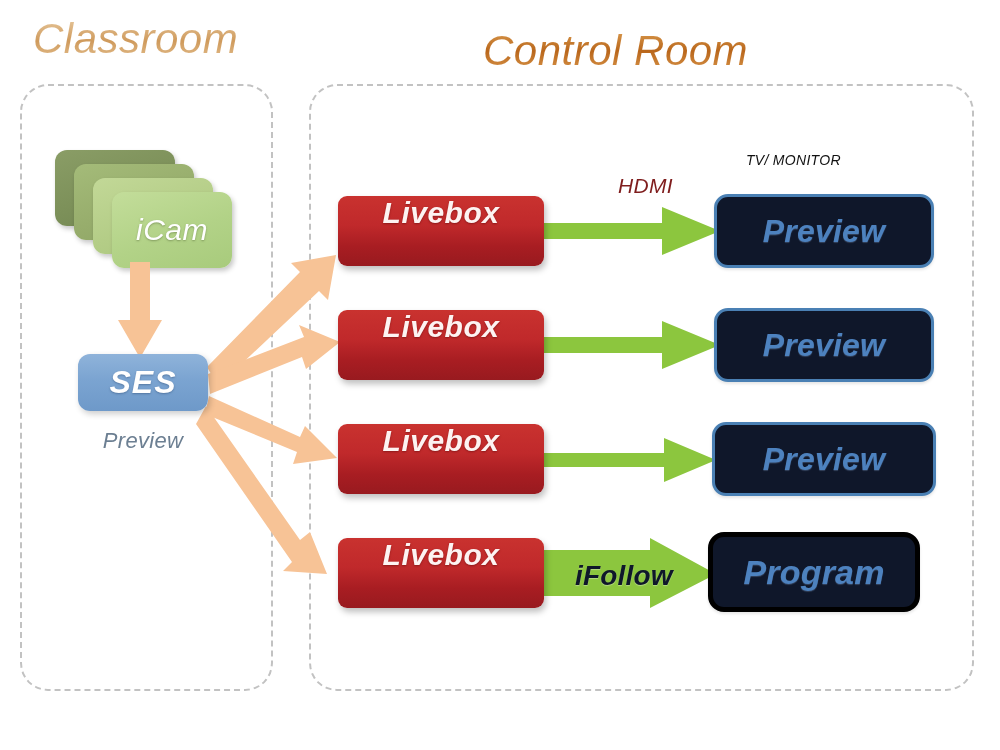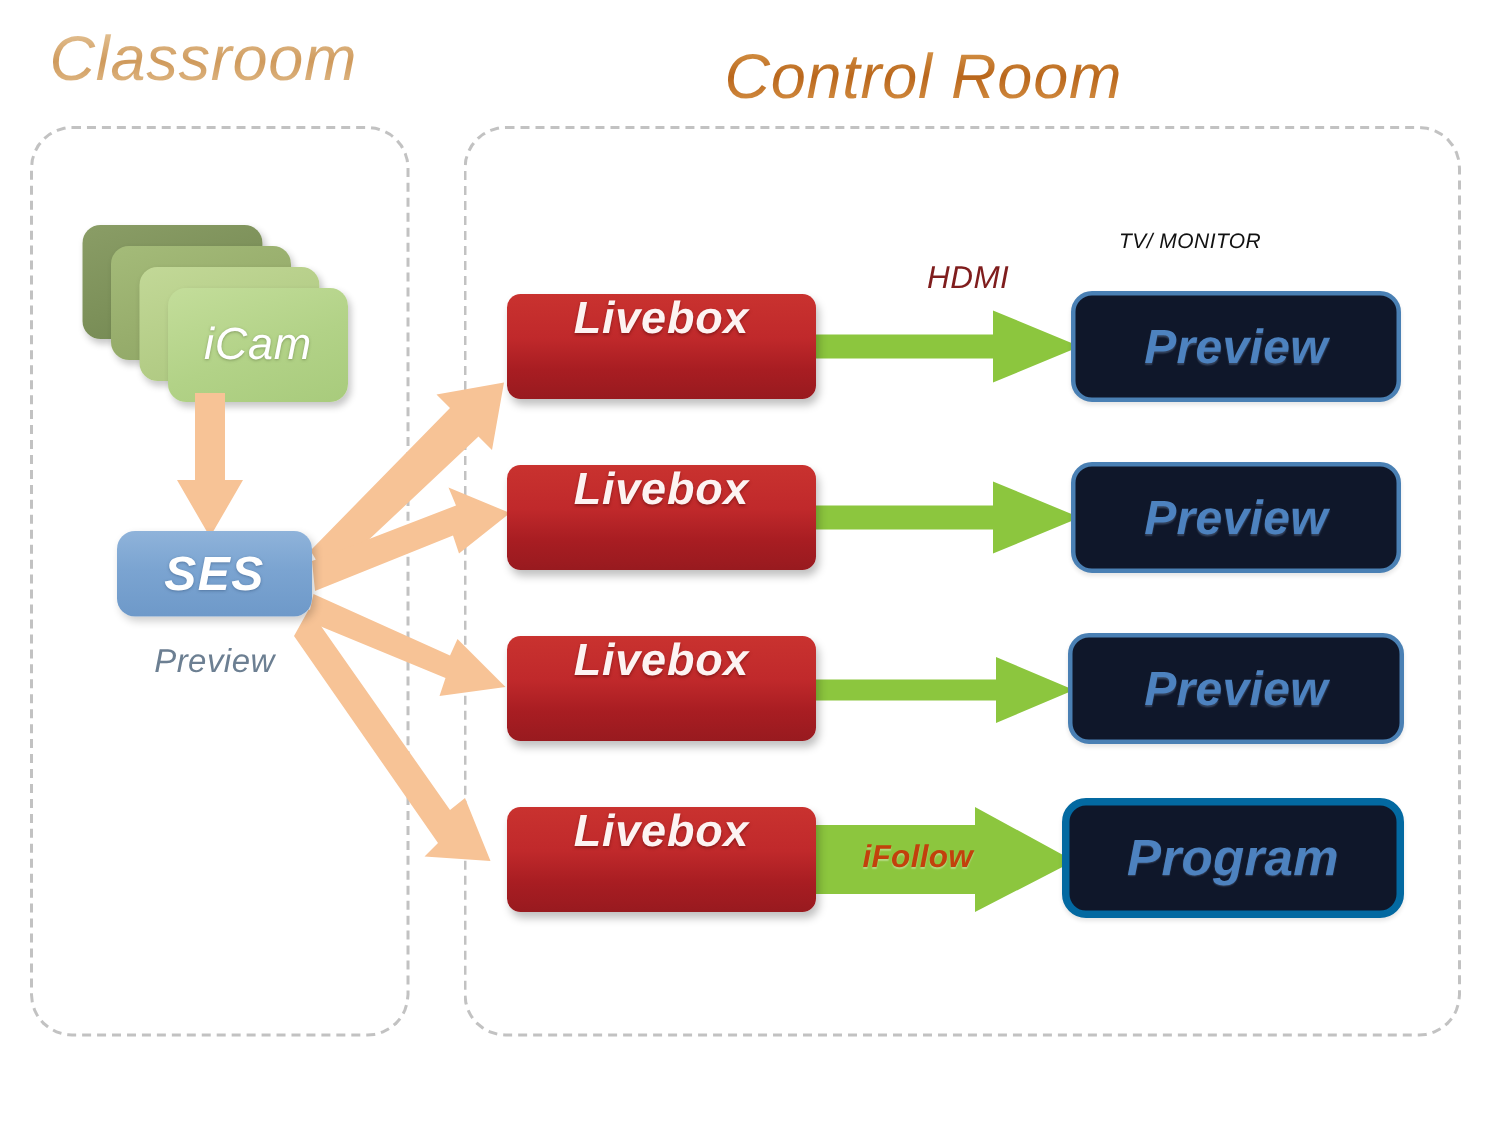--- a/index.html
+++ b/index.html
@@ -177,22 +177,22 @@
     border-radius: 14px;
     box-sizing: border-box;
     display: flex; align-items: center; justify-content: center;
     z-index: 2;
     box-shadow: 0 2px 3px rgba(0,0,0,0.10);
   }
   #monitor-1 { left: 714px; top: 4px; width: 220px; height: 74px; }
   #monitor-2 { left: 714px; top: 4px; width: 220px; height: 74px; }
   #monitor-3 { left: 712px; top: 4px; width: 224px; height: 74px; }
   #monitor-4 {
-    left: 708px; top: 0px; width: 228px; height: 80px;
-    border: 5px solid #0369a1; border-radius: 16px;
+    left: 708px; top: 0px; width: 212px; height: 80px;
+    border: 5px solid #000000; border-radius: 16px;
   }
   .monitor-label {
     color: #4d82bf;
     font-size: 32px;
     font-weight: 700;
     letter-spacing: 0.2px;
     text-shadow: 0 1px 1px rgba(120,150,190,0.35);
   }
   #monitor-label-4 { font-size: 34px; }
 
@@ -208,23 +208,23 @@
   #label-tvmonitor {
     position: absolute;
     left: 746px; top: 152px;
     font-size: 14px;
     color: #111111;
     letter-spacing: 0.3px;
   }
   #label-ifollow {
     position: absolute;
     left: 575px; top: 560px;
-    font-size: 21px;
+    font-size: 28px;
     font-weight: 700;
-    color: #c2410c;
+    color: #0f172a;
     letter-spacing: 0.2px;
     z-index: 4;
     text-shadow: 0 1px 1px rgba(255,255,255,0.35);
   }
 </style>
 </head>
 <body>
 
 <div id="stage">
 

